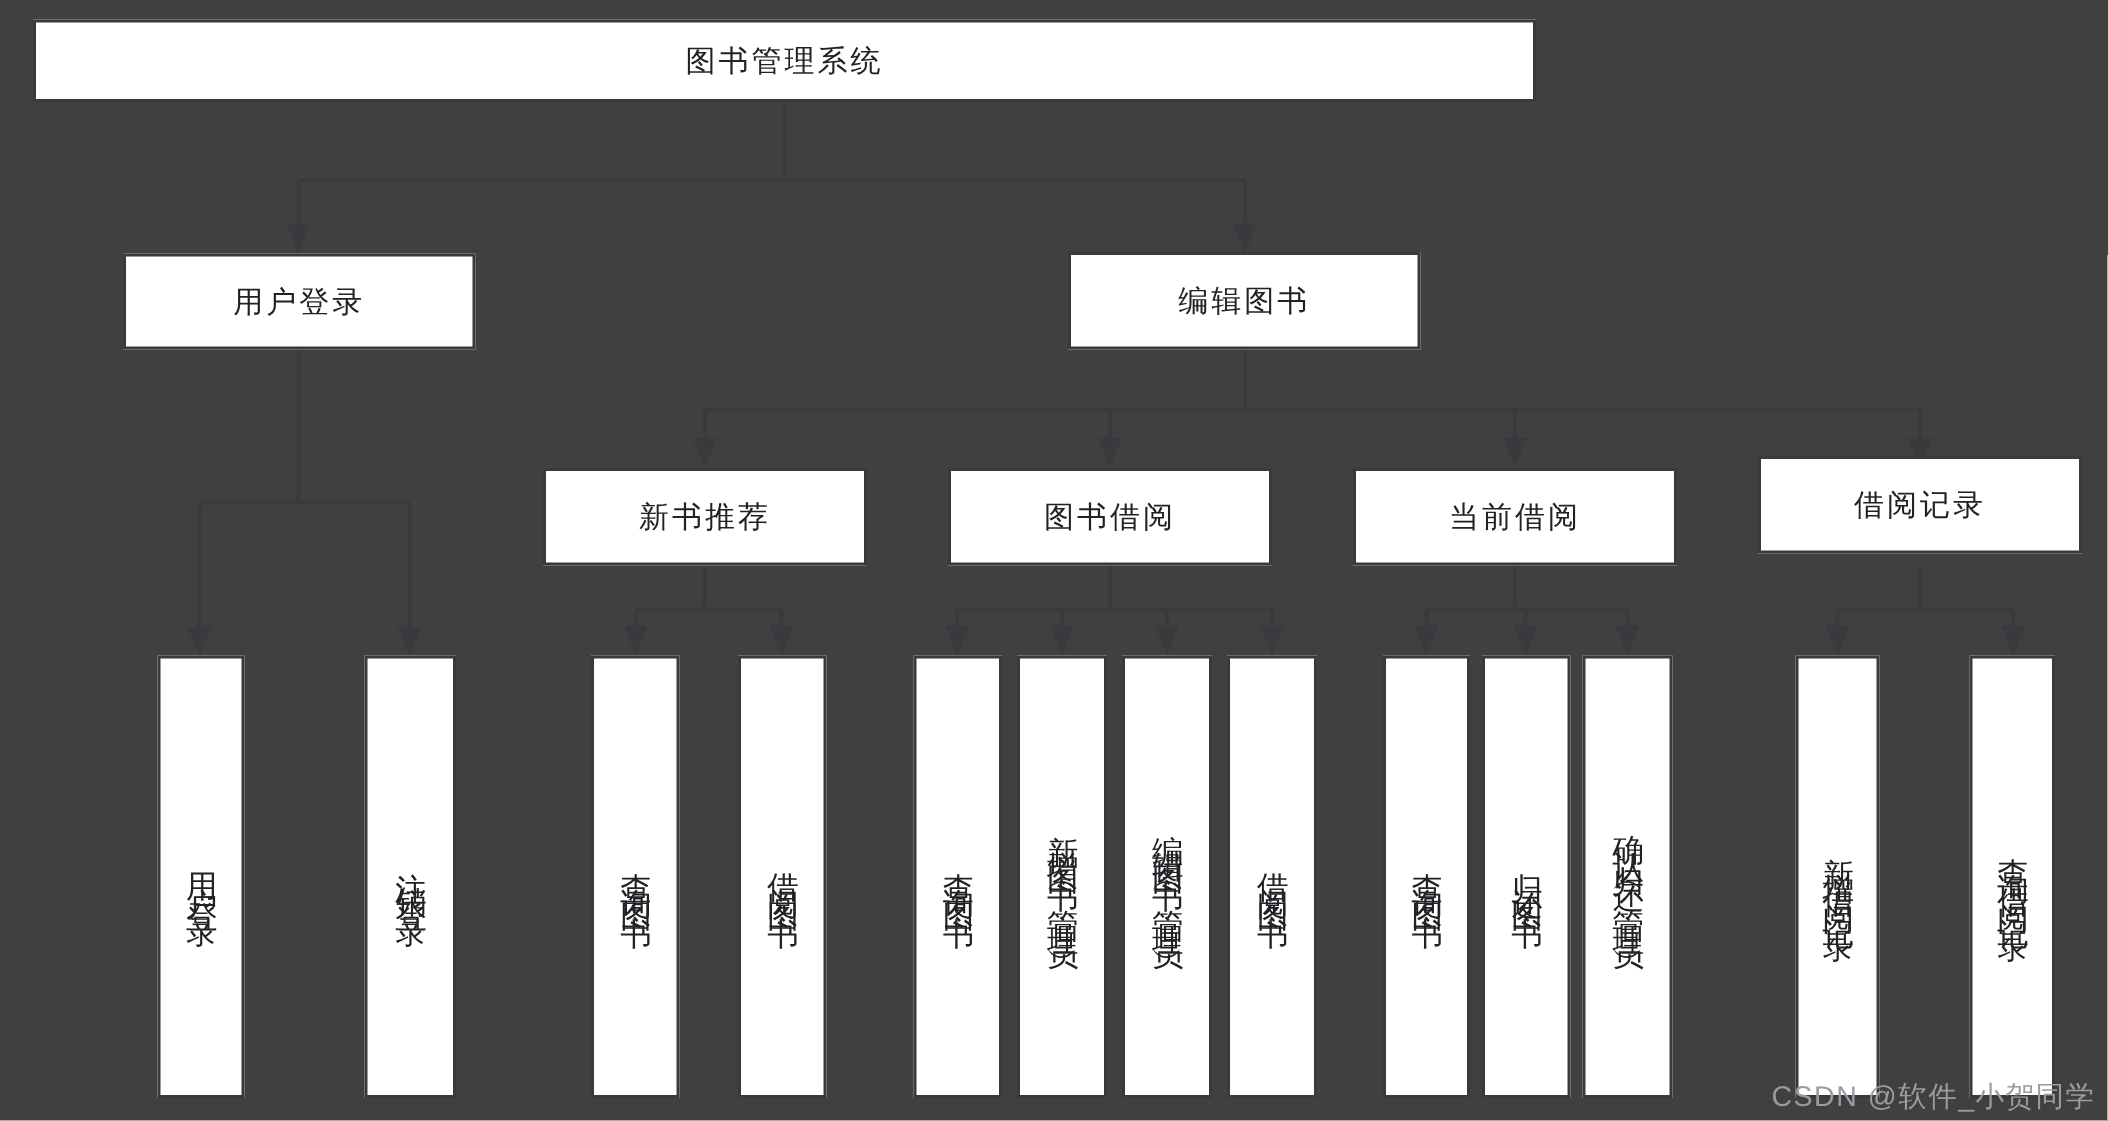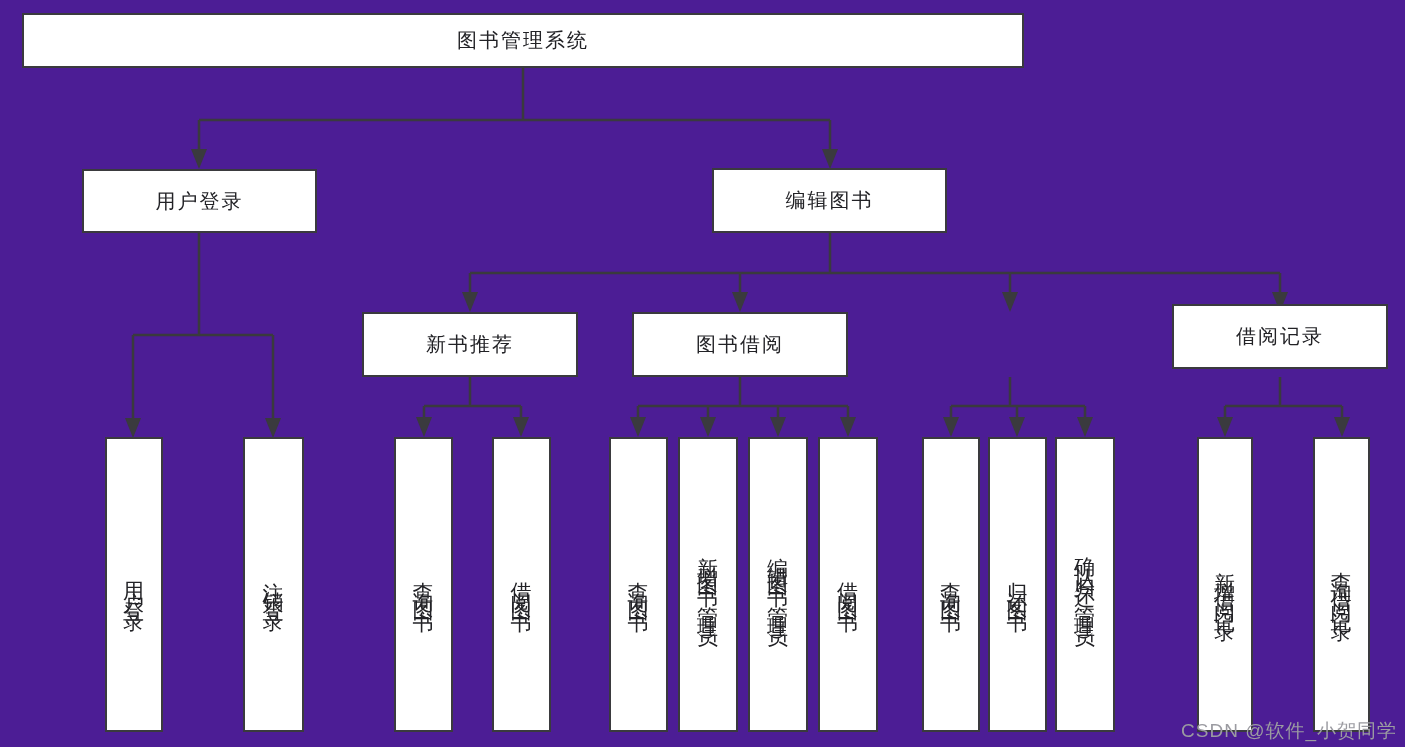--- a/index.html
+++ b/index.html
@@ -1,17 +1,17 @@
 <!DOCTYPE html>
 <html><head>
 <meta charset="utf-8">
 <style>
   html,body{margin:0;padding:0;background:#ffffff;}
   .stage{
-    position:relative;width:1405px;height:747px;background:#4c1d95;overflow:hidden;
+    position:relative;width:1405px;height:747px;background:#404040;overflow:hidden;
     font-family:"Liberation Sans",sans-serif;color:#222226;
   }
   .connector-svg{position:absolute;left:0;top:0;width:1405px;height:747px;}
   .node{
     position:absolute;box-sizing:border-box;border:2px solid #3a3a3e;background:#ffffff;
     display:flex;align-items:center;justify-content:center;
   }
   .node .lbl{
     font-size:20px;letter-spacing:2px;color:#222226;white-space:nowrap;
   }
@@ -76,20 +76,23 @@
   <div class="node" style="left:712px;top:168px;width:235px;height:65px;">
     <span class="lbl">编辑图书</span>
   </div>
 
   <div class="node" style="left:362px;top:312px;width:216px;height:65px;">
     <span class="lbl">新书推荐</span>
   </div>
   <div class="node" style="left:632px;top:312px;width:216px;height:65px;">
     <span class="lbl">图书借阅</span>
   </div>
+  <div class="node" style="left:902px;top:312px;width:216px;height:65px;">
+    <span class="lbl">当前借阅</span>
+  </div>
   <div class="node" style="left:1172px;top:304px;width:216px;height:65px;">
     <span class="lbl">借阅记录</span>
   </div>
 
   <div class="leaf" style="left:105px;width:58px;">
     <span class="vlbl">用户登录</span>
   </div>
   <div class="leaf" style="left:243px;width:61px;">
     <span class="vlbl">注销登录</span>
   </div>

